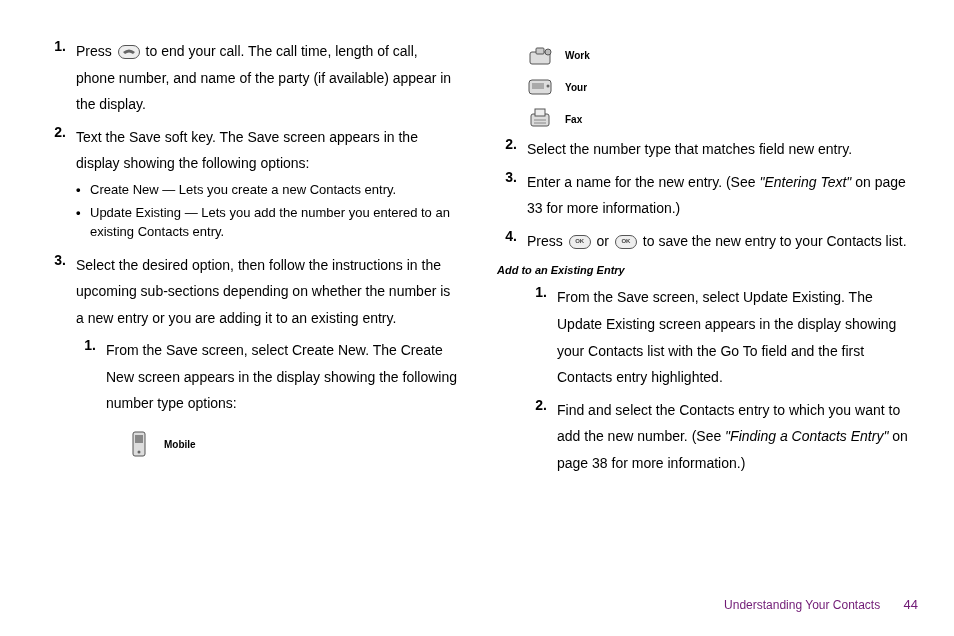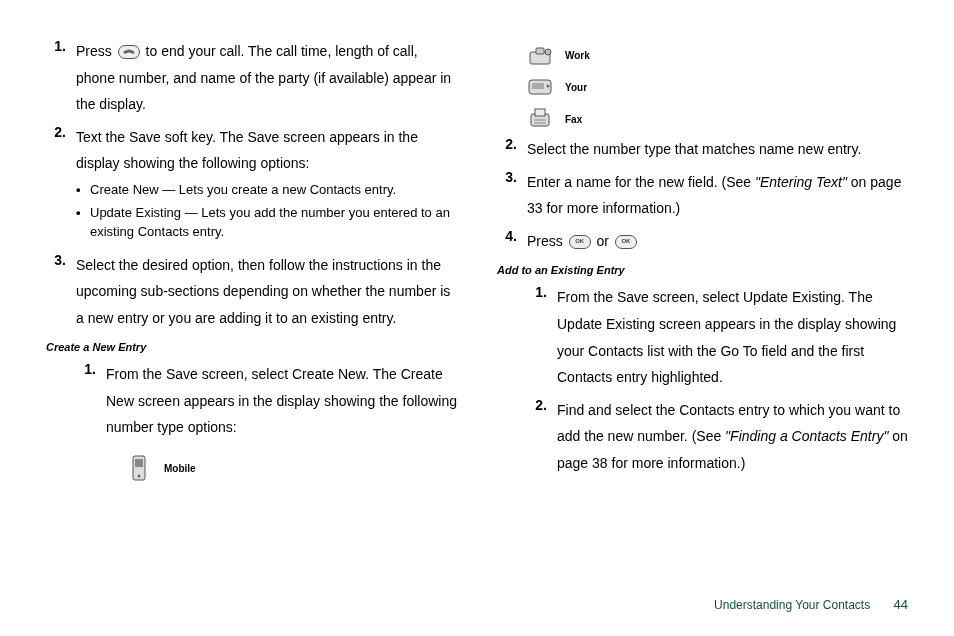--- a/index.html
+++ b/index.html
@@ -90,23 +90,23 @@
     align-items: center;
   }
   .inline-icon-label {
     font-size: 6px;
     font-weight: bold;
     color: #444;
   }
   .footer {
     position: absolute;
     bottom: 24px;
-    right: 46px;
+    right: 36px;
     font-size: 12px;
-    color: #14532d;
+    color: #701a75;
   }
   .footer .pg { margin-left: 20px; font-size: 13px; }
 </style>
 </head>
 <body>
 
 <div class="columns">
 
   <div class="col">
 
@@ -141,21 +141,20 @@
           </ul>
         </span>
       </li>
 
       <li>
         <span class="num">3.</span>
         <span class="li-body">Select the desired option, then follow the instructions in the upcoming sub-sections depending on whether the number is a new entry or you are adding it to an existing entry.</span>
       </li>
     </ol>
 
-    <div class="subheading">Create a New Entry</div>
 
     <ol class="ol-main" style="padding-left:30px">
       <li>
         <span class="num">1.</span>
         <span class="li-body">
           <span>From the </span><span class="b">Save</span><span> screen, select </span><span class="b">Create New</span><span>. The </span><span class="b">Create New</span><span> screen appears in the display showing the following number type options:</span>
         </span>
       </li>
     </ol>
 
@@ -205,39 +204,40 @@
             <line x1="8" y1="14" x2="20" y2="14" stroke="#888"></line>
             <line x1="8" y1="17" x2="20" y2="17" stroke="#888"></line>
           </svg>
       </span>
       <span class="icon-label">Fax</span>
     </div>
 
     <ol class="ol-main">
       <li>
         <span class="num">2.</span>
-        <span class="li-body">Select the number type that matches name new entry.</span>
+        <span class="li-body">Select the number type that matches field new entry.</span>
       </li>
       <li>
         <span class="num">3.</span>
         <span class="li-body">
-          <span>Enter a name for the new field. (See </span><span class="i">"Entering Text"</span><span> on page 33 for more information.)</span>
+          <span>Enter a name for the new entry. (See </span><span class="i">"Entering Text"</span><span> on page 33 for more information.)</span>
         </span>
       </li>
       <li>
         <span class="num">4.</span>
         <span class="li-body">
           <span>Press </span>
           <span class="inline-icon">
               <span class="inline-icon-label">OK</span>
             </span>
           <span> or </span>
           <span class="inline-icon">
               <span class="inline-icon-label">OK</span>
             </span>
+          <span> to save the new entry to your Contacts list.</span>
         </span>
       </li>
     </ol>
 
     <div class="subheading">Add to an Existing Entry</div>
 
     <ol class="ol-main" style="padding-left:30px">
       <li>
         <span class="num">1.</span>
         <span class="li-body">

